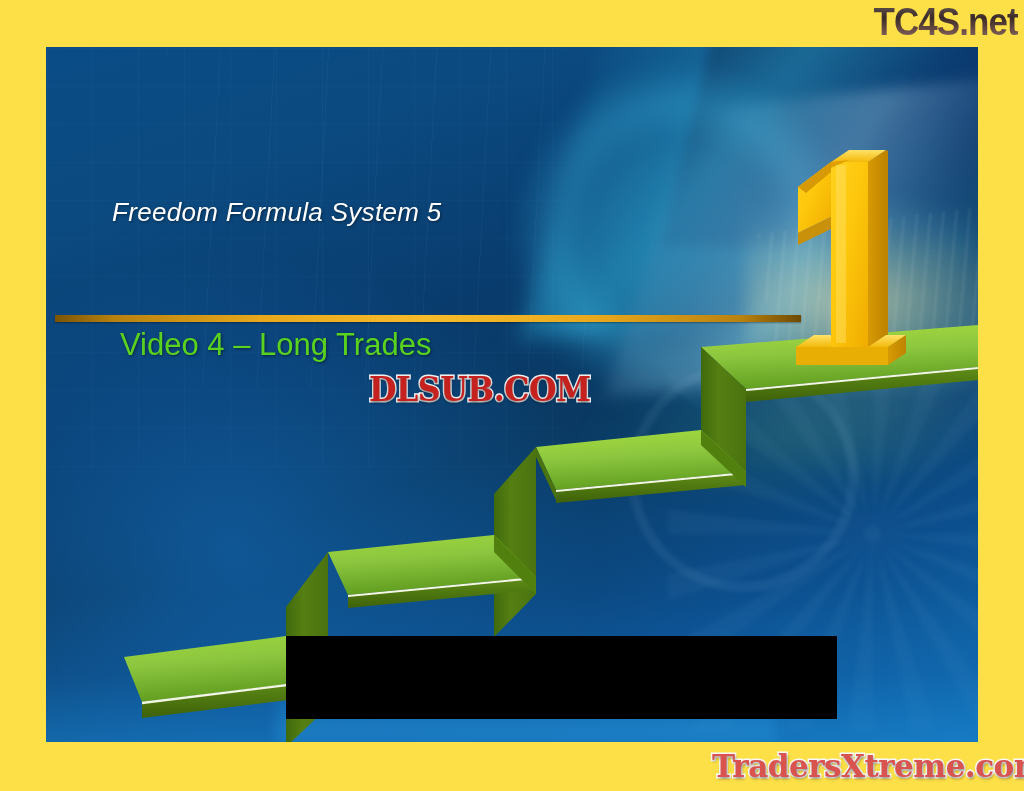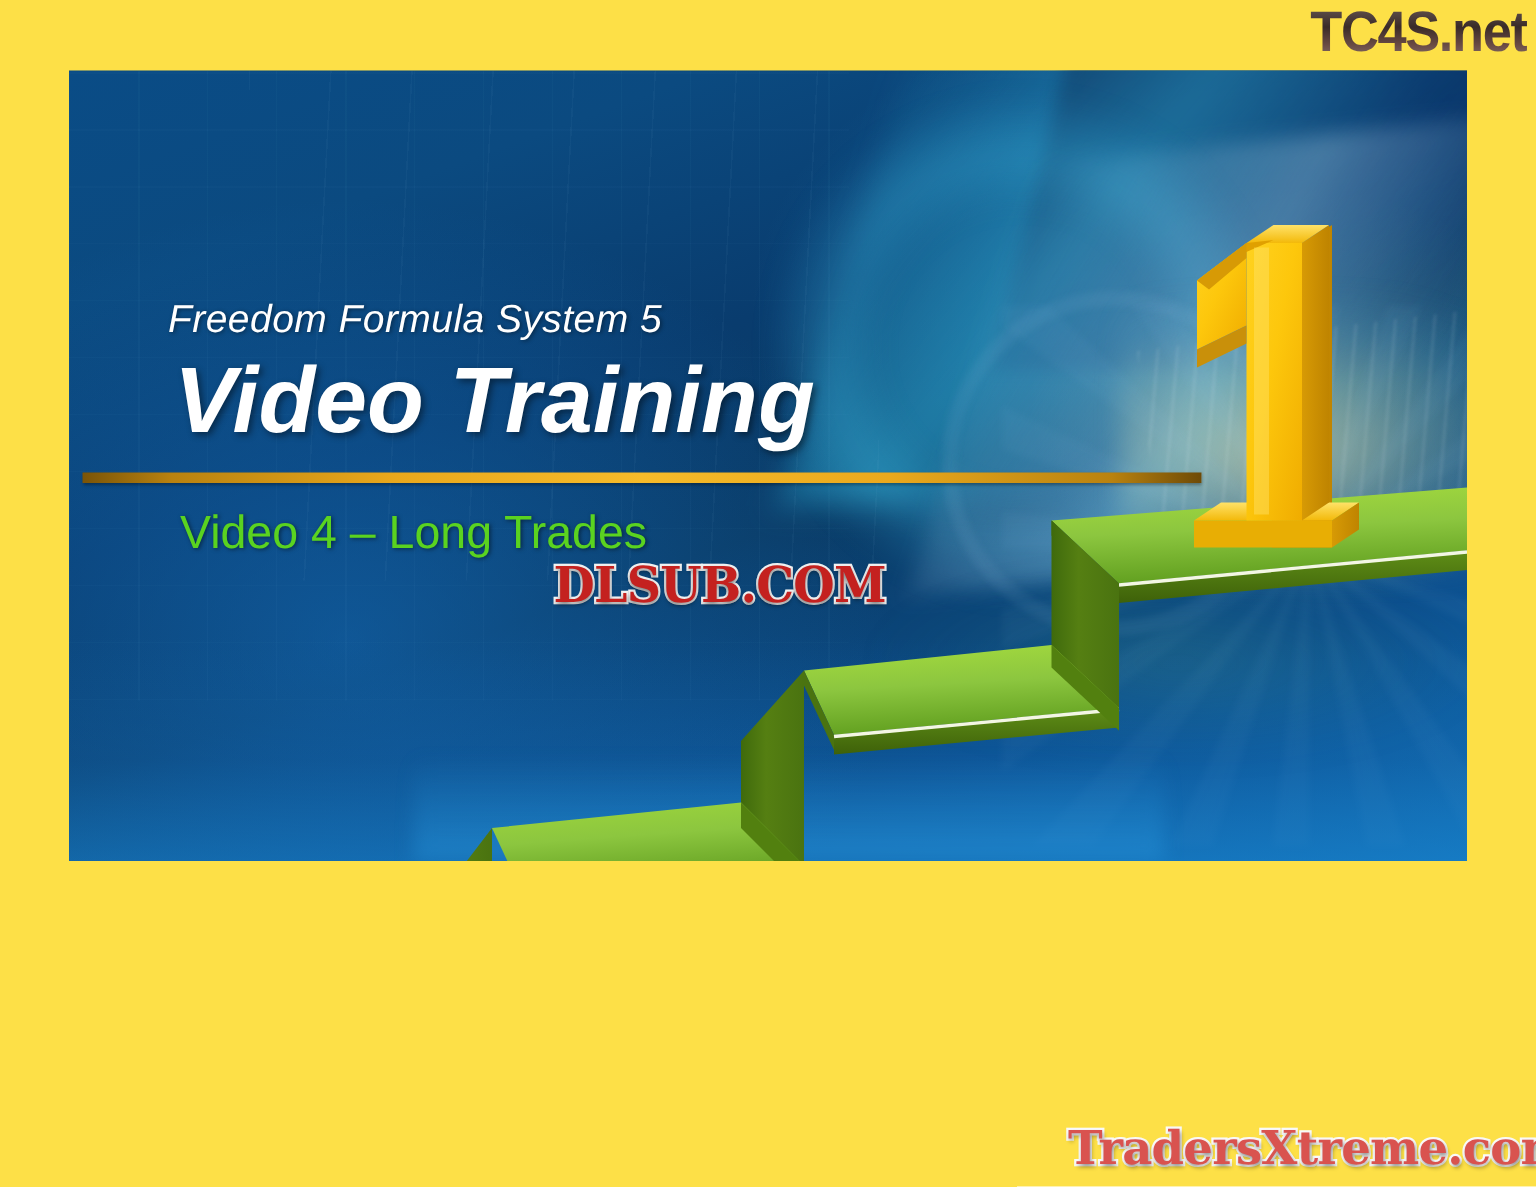--- a/index.html
+++ b/index.html
@@ -44,21 +44,21 @@
   #tc4s-watermark::after {
     content: "";
   }
 
   
   #slide {
     position: absolute;
     left: 46px;
     top: 47px;
     width: 932px;
-    height: 527px;
+    height: 695px;
     overflow: hidden;
     background:
       radial-gradient(ellipse 420px 300px at 78% 30%, rgba(60,190,235,0.30) 0%, rgba(60,190,235,0) 65%),
       radial-gradient(ellipse 300px 240px at 88% 42%, rgba(185,220,160,0.22) 0%, rgba(185,220,160,0) 60%),
       radial-gradient(ellipse 520px 420px at 20% 72%, rgba(20,110,190,0.55) 0%, rgba(10,60,120,0) 70%),
       linear-gradient(160deg, #0a4c86 0%, #0b4a80 18%, #093c6e 38%, #0a3a63 55%, #0c4f8e 78%, #1272b8 100%);
   }
 
   
   .bg-layer { position:absolute; pointer-events:none; }
@@ -194,21 +194,21 @@
     left: 9px;
     top: 268px;
     width: 746px;
     height: 7px;
     background: linear-gradient(90deg, #7a5407 0%, #b9820f 8%, #e9a81c 28%, #f6bb2a 50%, #eaa91d 72%, #b9820f 92%, #6e4a06 100%);
     box-shadow: 0 1px 2px rgba(0,0,0,0.35);
   }
   #video-line {
     position: absolute;
     left: 74px;
-    top: 290px;
+    top: 280px;
     font-size: 31px;
     font-weight: normal;
     color: #5ad320;
     white-space: nowrap;
     text-shadow: 1px 1px 3px rgba(0,0,0,0.5);
   }
 
   
   #dlsub-watermark {
     position: absolute;
@@ -372,21 +372,20 @@
         <polygon points="752,186 785,170 785,182 752,198" fill="#c9900a"></polygon>
 
         <polygon points="790,118 800,118 800,296 790,296" fill="#ffe268" opacity="0.45"></polygon>
       </g>
     </svg>
 
     <div id="redaction-bar"></div>
 
     <div id="subtitle-top">Freedom Formula System 5</div>
 
-    <div id="main-title">Video Training</div>
 
     <div id="gold-rule"></div>
 
     <div id="video-line">Video 4 – Long Trades</div>
 
     <div id="dlsub-watermark">DLSUB.COM</div>
 
   </div>
 
   <div id="tradersxtreme-watermark">TradersXtreme.com</div>

